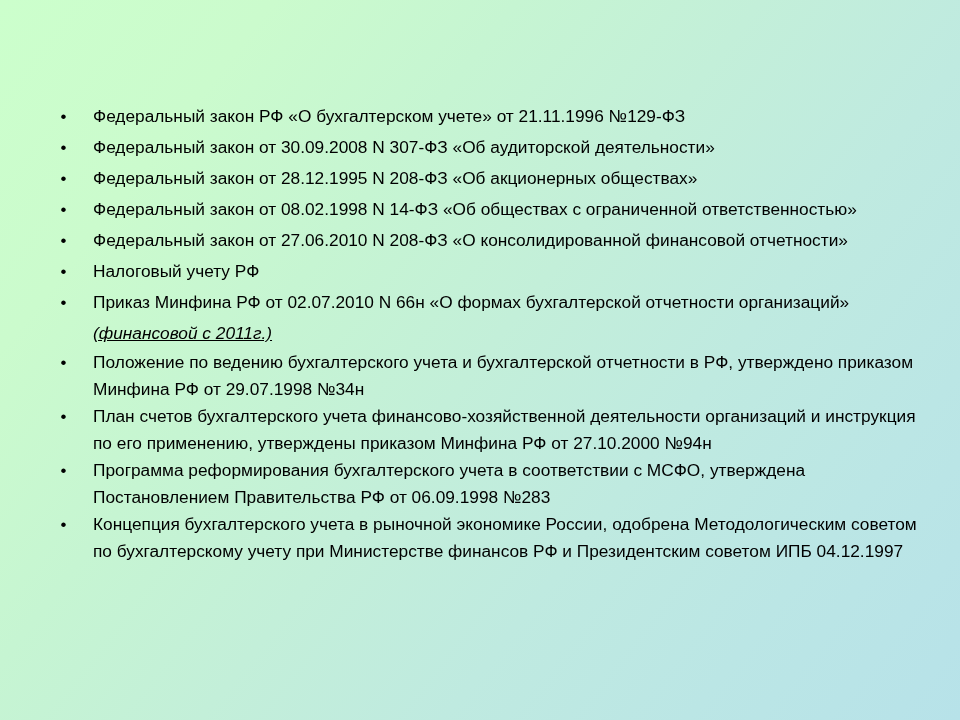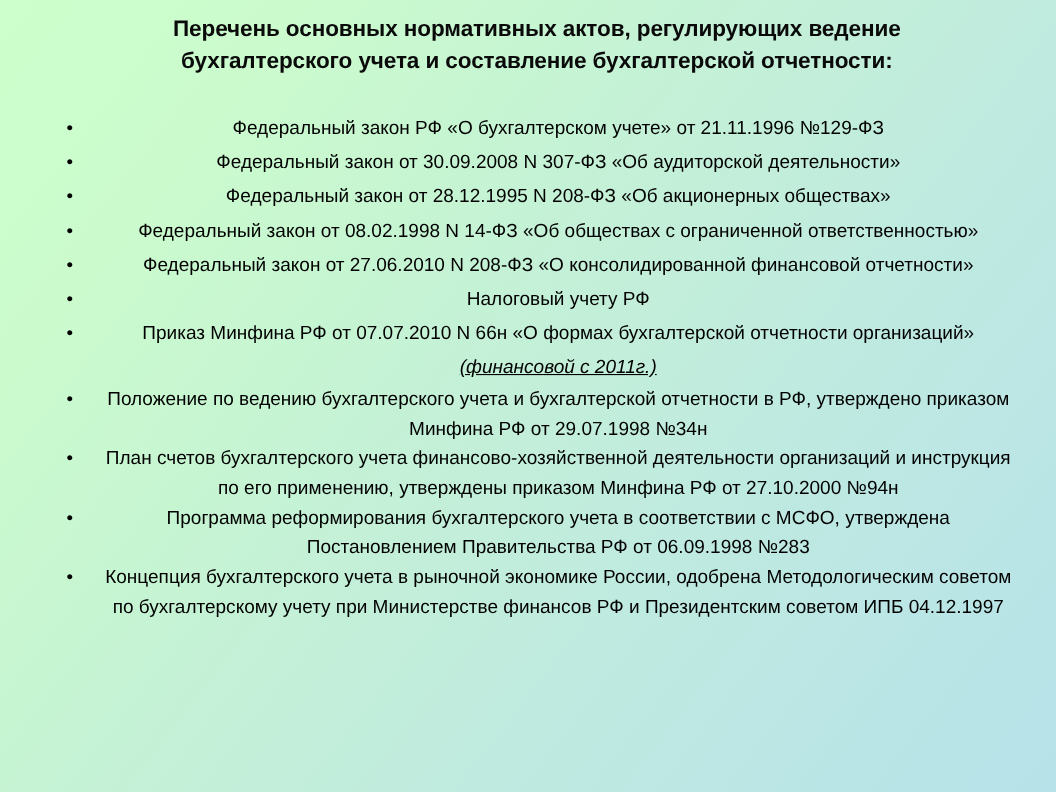--- a/index.html
+++ b/index.html
@@ -68,21 +68,20 @@
     left: 9px;
     top: 0;
     width: 9px;
     text-align: center;
     font-size: 17px;
     line-height: inherit;
     color: #000000;
   }
   .bullet-item .bullet-text {
     display: block;
-    text-align: center;
   }
 
   
   .group-loose .bullet-item {
     line-height: 31px;
     margin-bottom: 0px;
   }
   
   .group-tight .bullet-item {
     line-height: 27px;
@@ -92,24 +91,20 @@
   .em-underline {
     font-style: italic;
     text-decoration: underline;
   }
 </style>
 </head>
 <body>
 
 <div id="slide">
 
-  <div id="slide-title">
-    <span class="tline">Перечень основных нормативных актов, регулирующих ведение</span>
-    <span class="tline">бухгалтерского учета и составление бухгалтерской отчетности:</span>
-  </div>
 
   <div id="bullet-list">
 
     <div class="group-loose">
 
       <div class="bullet-item">
         <span class="bullet-dot">•</span>
         <span class="bullet-text">Федеральный закон РФ «О бухгалтерском учете» от 21.11.1996 №129-ФЗ</span>
       </div>
 
@@ -133,21 +128,21 @@
         <span class="bullet-text">Федеральный закон от 27.06.2010 N 208-ФЗ «О консолидированной финансовой отчетности»</span>
       </div>
 
       <div class="bullet-item">
         <span class="bullet-dot">•</span>
         <span class="bullet-text">Налоговый учету РФ</span>
       </div>
 
       <div class="bullet-item">
         <span class="bullet-dot">•</span>
-        <span class="bullet-text"><span>Приказ Минфина РФ от 07.07.2010 N 66н «О формах бухгалтерской отчетности организаций» </span><span class="em-underline">(финансовой с 2011г.)</span></span>
+        <span class="bullet-text"><span>Приказ Минфина РФ от 02.07.2010 N 66н «О формах бухгалтерской отчетности организаций» </span><span class="em-underline">(финансовой с 2011г.)</span></span>
       </div>
 
     </div>
 
     <div class="group-tight">
 
       <div class="bullet-item">
         <span class="bullet-dot">•</span>
         <span class="bullet-text">Положение по ведению бухгалтерского учета и бухгалтерской отчетности в РФ, утверждено приказом Минфина РФ от 29.07.1998 №34н</span>
       </div>

